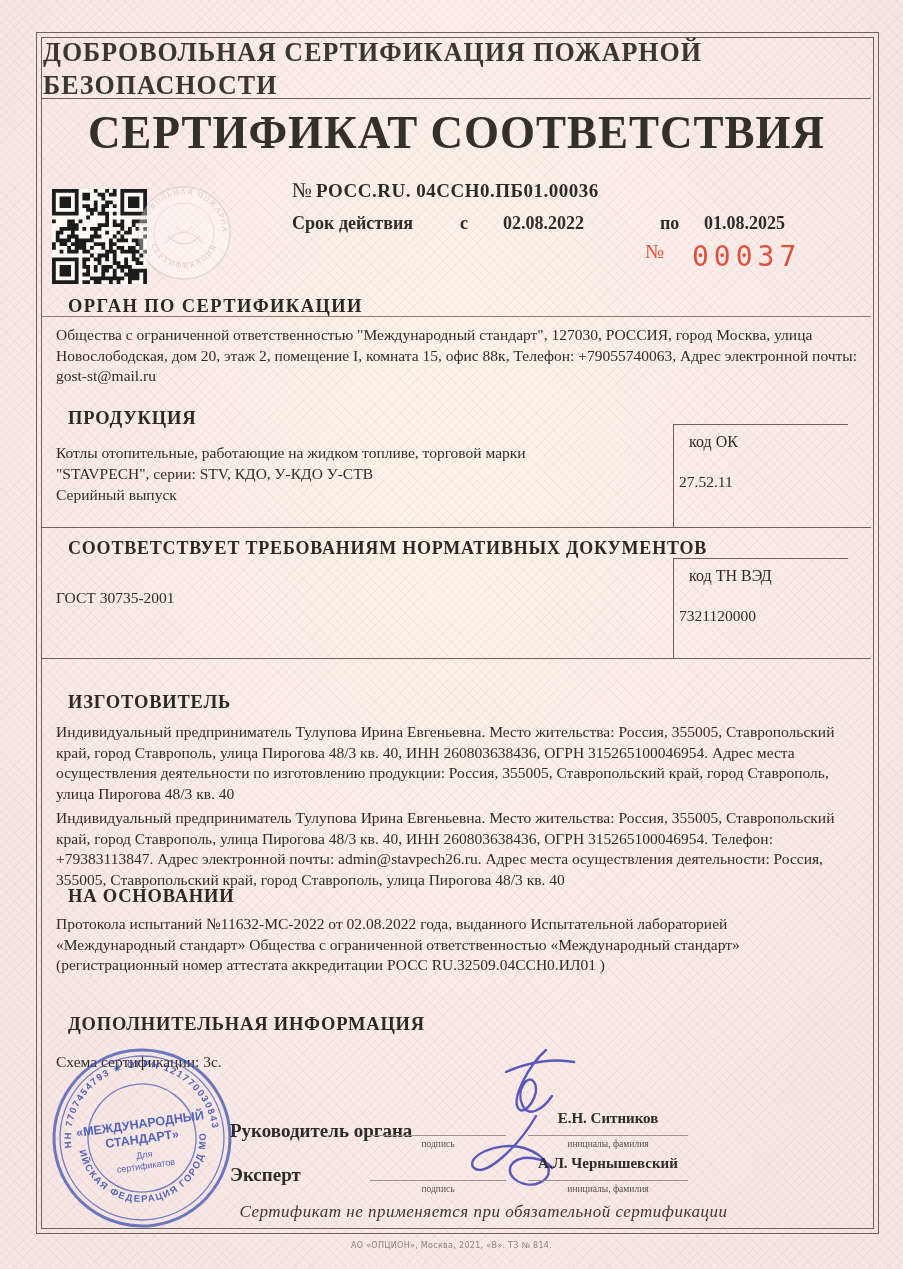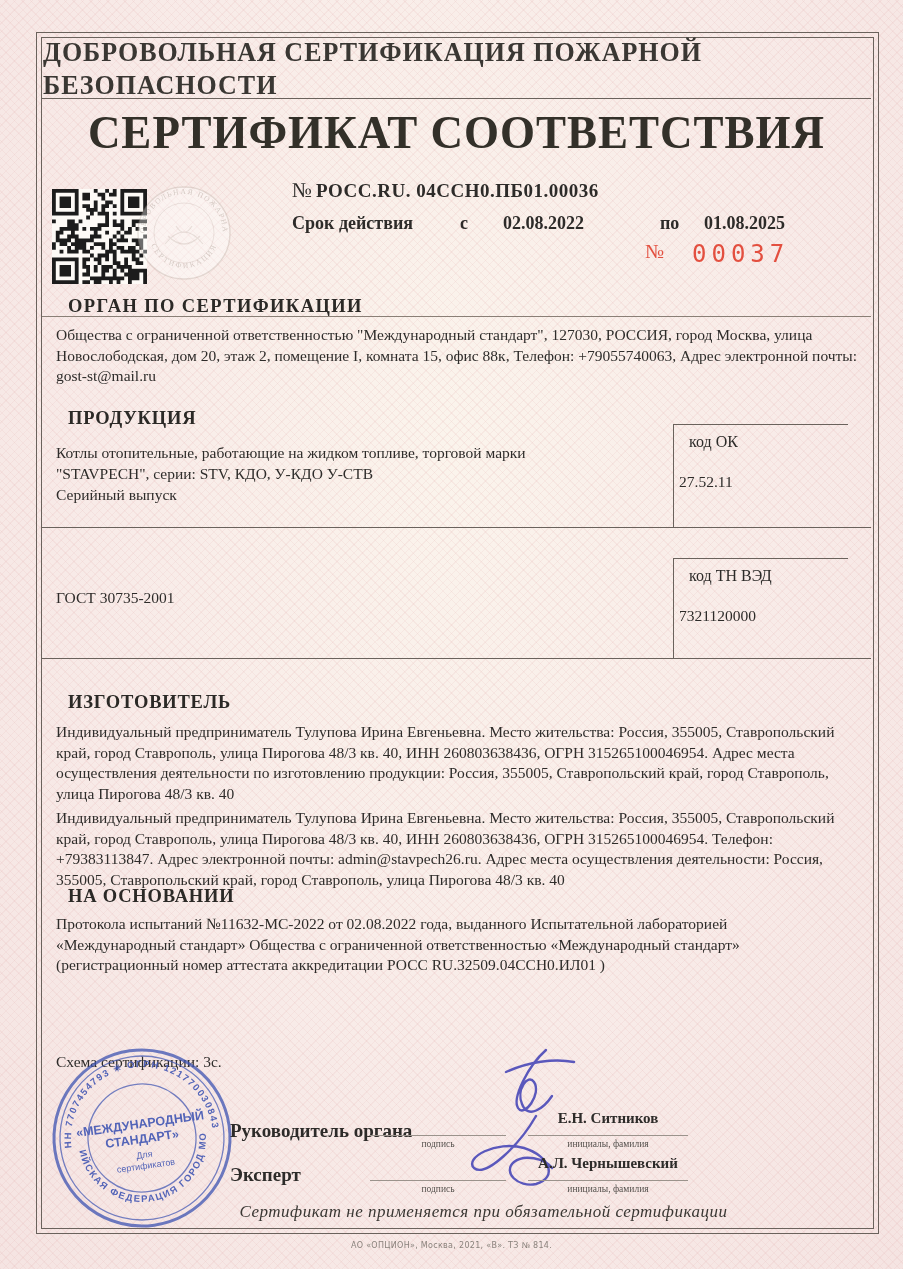--- a/index.html
+++ b/index.html
@@ -33,21 +33,21 @@
     font-weight:bold;font-size:45px;letter-spacing:1px;color:#333029;
     transform:scaleY(1.05);
   }
   .abs{position:absolute;}
   .h{font-weight:bold;font-size:18.5px;letter-spacing:0.8px;color:#2b2926;}
   .body-text{font-size:15.5px;line-height:1.33;color:#2e2c2a;}
   .num-sign{font-size:21px;color:#2e2c2a;}
   .num-val{font-weight:bold;font-size:19px;letter-spacing:0.5px;}
   .validity{font-weight:bold;font-size:18px;}
   .red{color:#e34f3f;}
-  .blank-digits{font-family:"DejaVu Sans Mono", monospace;font-size:24px;letter-spacing:5px;color:#e34f3f;}
+  .blank-digits{font-family:"DejaVu Sans Mono", monospace;font-size:28px;letter-spacing:5px;color:#e34f3f;}
   .codebox{position:absolute;border-top:1.4px solid #6a625c;border-left:1.4px solid #6a625c;}
   .codebox .lbl{position:absolute;left:15px;top:8px;font-size:16px;}
   .codebox .val{position:absolute;left:5px;top:48px;font-size:15.5px;}
   .sig-role{font-weight:bold;font-size:19px;}
   .sig-line{position:absolute;height:0;border-top:1px solid #9b938c;}
   .sig-cap{position:absolute;font-size:9.5px;color:#55514d;text-align:center;}
   .sig-name{position:absolute;font-weight:bold;font-size:15px;text-align:center;}
   .disclaimer{
     position:absolute;left:0;top:1202px;width:903px;text-align:center;
     font-style:italic;font-size:17px;letter-spacing:0.5px;color:#3a3733;padding-left:32px;
@@ -117,35 +117,37 @@
   <div class="abs h" style="left:68px;top:408px;">ПРОДУКЦИЯ</div>
   <div class="abs body-text" style="left:56px;top:443px;width:600px;">Котлы отопительные, работающие на жидком топливе, торговой марки</div>
   <div class="abs body-text" style="left:56px;top:464px;width:600px;">"STAVPECH", серии: STV, КДО, У-КДО У-СТВ</div>
   <div class="abs body-text" style="left:56px;top:485px;width:600px;">Серийный выпуск</div>
   <div class="codebox" style="left:673px;top:424px;width:174px;height:103px;">
     <div class="lbl">код ОК</div>
     <div class="val">27.52.11</div>
   </div>
   <div class="hline" style="top:527px;"></div>
 
+  <div class="abs h" style="left:68px;top:538px;font-size:18px;">СООТВЕТСТВУЕТ ТРЕБОВАНИЯМ НОРМАТИВНЫХ ДОКУМЕНТОВ</div>
   <div class="abs body-text" style="left:56px;top:588px;">ГОСТ   30735-2001</div>
   <div class="codebox" style="left:673px;top:558px;width:174px;height:100px;">
     <div class="lbl">код ТН ВЭД</div>
     <div class="val">7321120000</div>
   </div>
   <div class="hline" style="top:658px;"></div>
 
   <div class="abs h" style="left:68px;top:692px;">ИЗГОТОВИТЕЛЬ</div>
   <div class="abs body-text" style="left:56px;top:722px;width:808px;">Индивидуальный предприниматель Тулупова Ирина Евгеньевна. Место жительства: Россия, 355005, Ставропольский край, город Ставрополь, улица Пирогова 48/3 кв. 40, ИНН 260803638436, ОГРН 315265100046954. Адрес места осуществления деятельности по изготовлению продукции: Россия, 355005, Ставропольский край, город Ставрополь, улица Пирогова 48/3 кв. 40</div>
 
   <div class="abs body-text" style="left:56px;top:808px;width:808px;">Индивидуальный предприниматель Тулупова Ирина Евгеньевна. Место жительства: Россия, 355005, Ставропольский край, город Ставрополь, улица Пирогова 48/3 кв. 40, ИНН 260803638436, ОГРН 315265100046954. Телефон: +79383113847. Адрес электронной почты: admin@stavpech26.ru. Адрес места осуществления деятельности: Россия, 355005, Ставропольский край, город Ставрополь, улица Пирогова 48/3 кв. 40</div>
 
   <div class="abs h" style="left:68px;top:886px;">НА ОСНОВАНИИ</div>
   <div class="abs body-text" style="left:56px;top:914px;width:790px;">Протокола испытаний №11632-МС-2022 от 02.08.2022 года, выданного Испытательной лабораторией «Международный стандарт» Общества с ограниченной ответственностью «Международный стандарт»   (регистрационный номер аттестата аккредитации РОСС RU.32509.04ССН0.ИЛ01 )</div>
 
+  <div class="abs h" style="left:68px;top:1014px;">ДОПОЛНИТЕЛЬНАЯ ИНФОРМАЦИЯ</div>
   <div class="abs body-text" style="left:56px;top:1052px;">Схема сертификации: 3с.</div>
 
   <div class="stamp">
     <svg viewBox="0 0 184 184" width="184" height="184" xmlns="http://www.w3.org/2000/svg">
       <defs>
         <path id="stTop" d="M 21,92 A 71,71 0 1 1 163,92" fill="none"></path>
         <path id="stBot" d="M 28,92 A 64,64 0 1 0 156,92" fill="none"></path>
       </defs>
       <circle cx="92" cy="92" r="88" fill="none" stroke="#3c52b2" stroke-width="3" opacity="0.85"></circle>
       <circle cx="92" cy="92" r="82" fill="none" stroke="#3c52b2" stroke-width="1.3" opacity="0.8"></circle>

